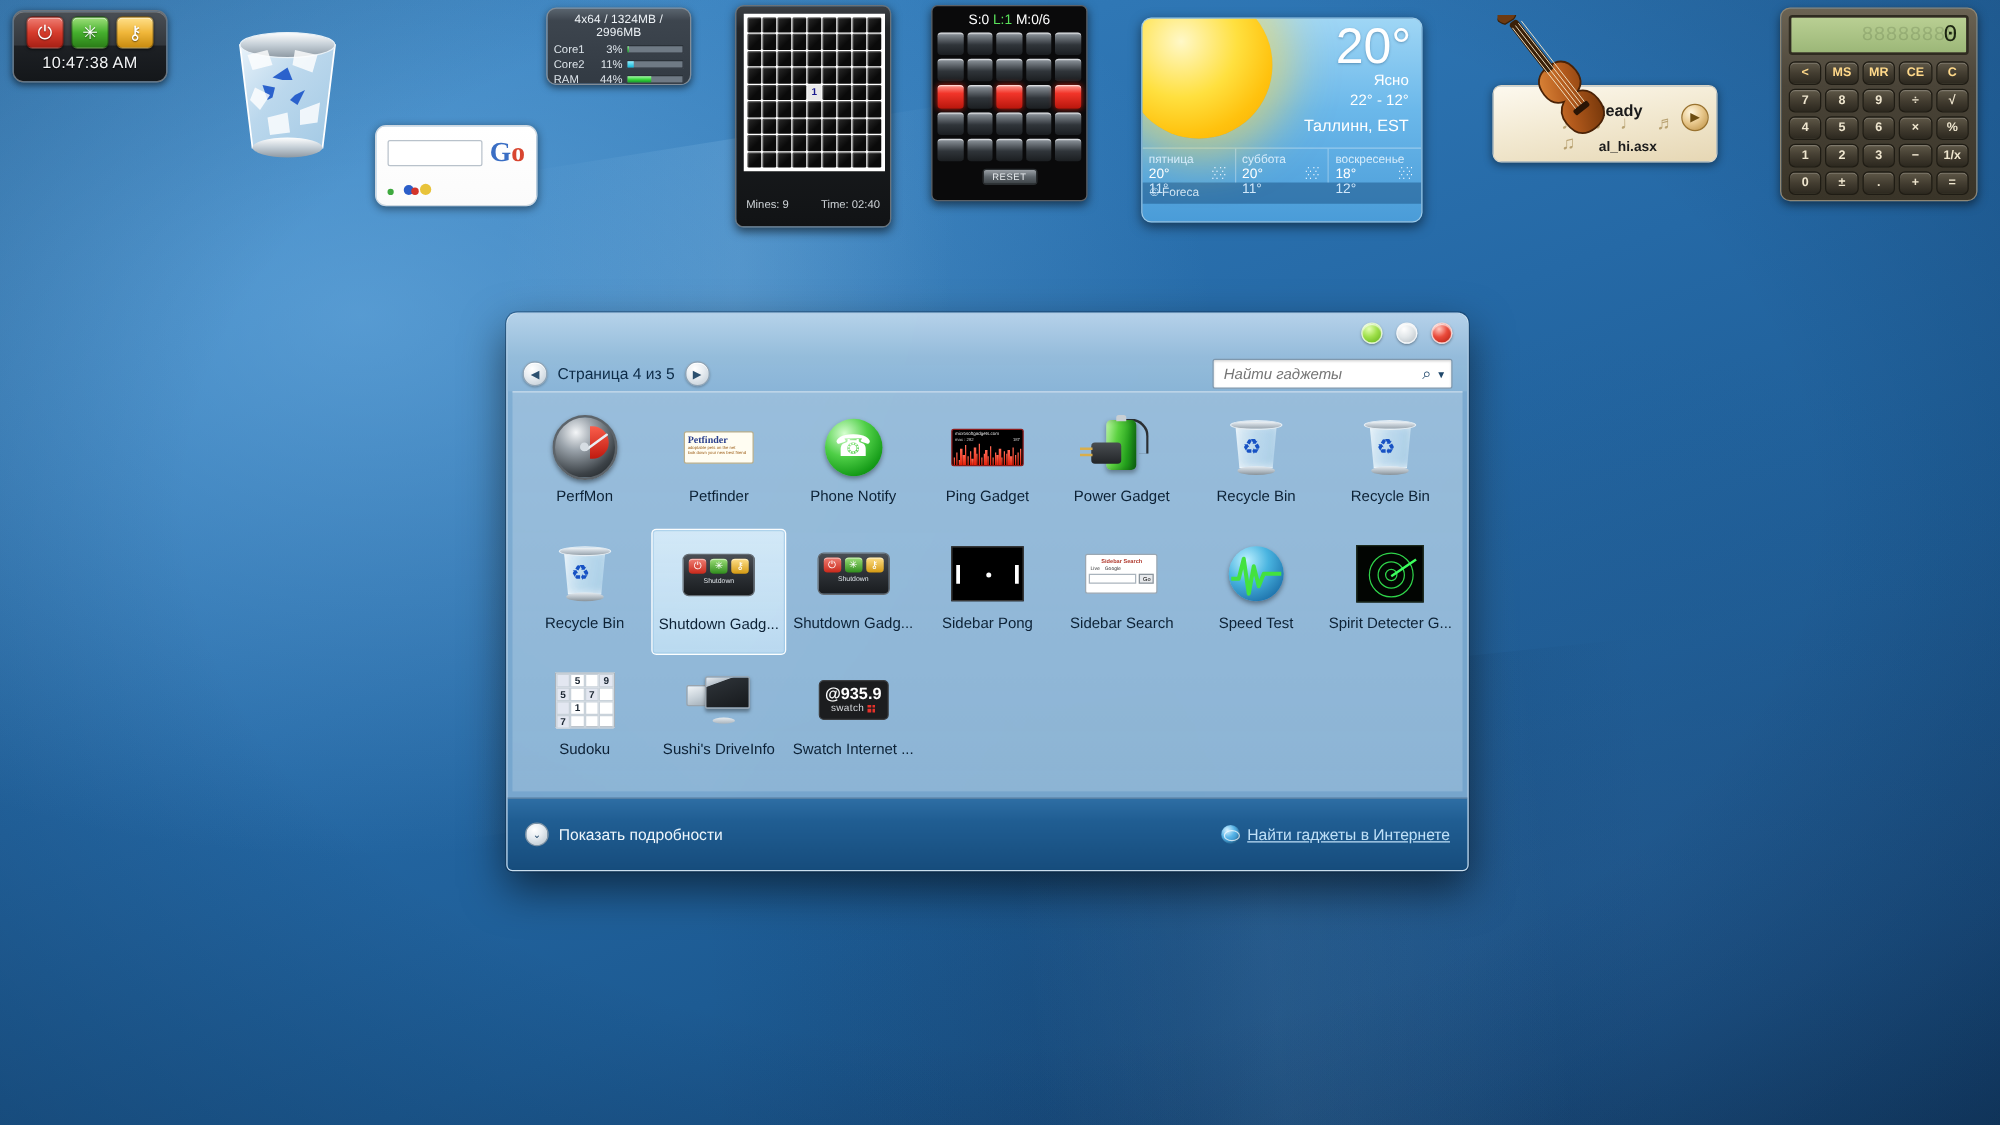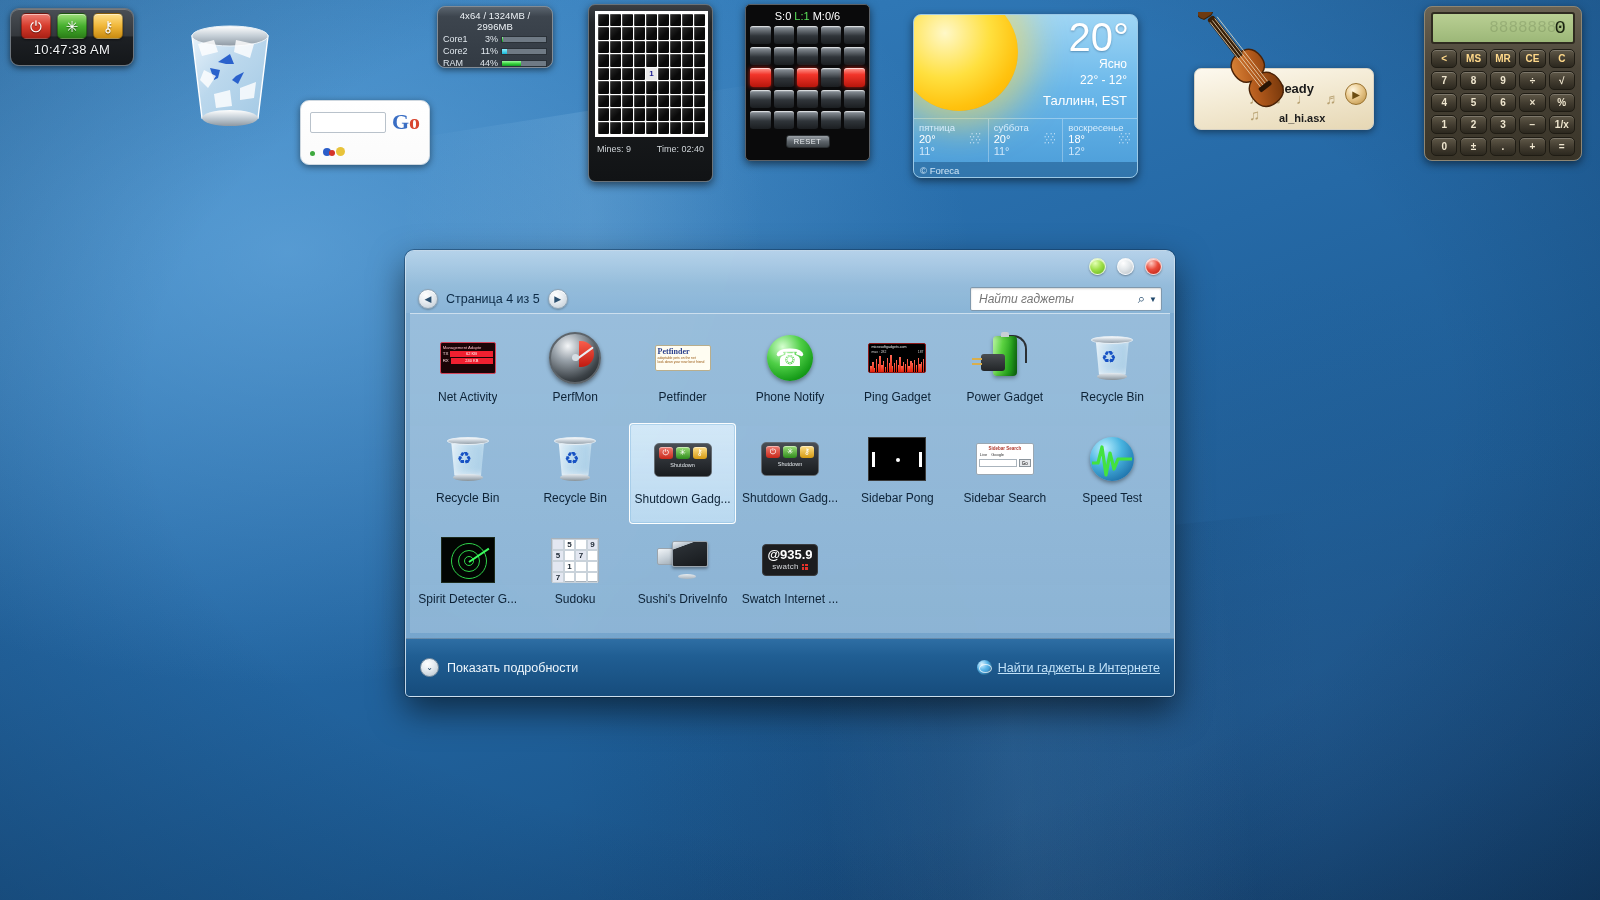--- a/index.html
+++ b/index.html
@@ -76,21 +76,21 @@
 
   
   #mines-gadget { left: 588px; top: 4px; width: 125px; height: 178px;
     background: linear-gradient(180deg,#3b3f44 0%,#222528 10%,#111315 100%);
     border:1px solid #6a7279; border-radius:7px; box-shadow:0 3px 8px rgba(0,0,0,.55); padding:6px; }
   #mines-gadget .ms-board { background:#fff; padding:3px; width:113px; height:126px; }
   #mines-gadget .ms-grid { display:grid; grid-template-columns:repeat(9,1fr); grid-template-rows:repeat(9,1fr); gap:1px; width:100%; height:100%; }
   .ms-cell { background: linear-gradient(135deg,#2b2b2b 0%,#0a0a0a 60%); border-radius:1px;
     box-shadow: inset 1px 1px 0 rgba(255,255,255,.18); }
   .ms-cell.open { background:#e8e8e8; color:#1b1b8f; font-size:8px; font-weight:bold; display:flex; align-items:center; justify-content:center; box-shadow:none; }
-  #mines-gadget .ms-status { display:flex; justify-content:space-between; color:#cfd4d8; font-size:9px; margin-top:7px; padding:0 2px; }
+  #mines-gadget .ms-status { display:flex; justify-content:space-between; color:#cfd4d8; font-size:9px; margin-top:21px; padding:0 2px; }
 
   
   #lights-gadget { left: 745px; top: 4px; width: 125px; height: 157px;
     background:#0a0a0b; border:1px solid #5c6167; border-radius:5px; box-shadow:0 3px 8px rgba(0,0,0,.55); padding:4px; }
   #lights-gadget .lo-head { text-align:center; color:#fff; font-size:11px; margin:1px 0 4px; }
   #lights-gadget .lo-head .lo-l { color:#59e05a; }
   #lights-gadget .lo-grid { display:grid; grid-template-columns:repeat(5,1fr); grid-template-rows:repeat(5,1fr); gap:3px; height:103px; }
   .lo-cell { border-radius:3px; background: linear-gradient(180deg,#c9ced3 0%,#7f868d 12%,#30353a 55%,#1b1e21 100%);
     box-shadow: inset 0 1px 0 rgba(255,255,255,.45); }
   .lo-cell.on { background: linear-gradient(180deg,#ff9e95 0%,#f2352a 35%,#b8160c 100%);
@@ -106,21 +106,21 @@
     background: linear-gradient(180deg,#9fd6f5 0%,#6bb8ea 45%,#4a9cd8 100%); color:#fff; }
   #weather-gadget .wx-top { position:relative; height:103px; }
   #weather-gadget .wx-sun { position:absolute; left:-14px; top:-22px; width:118px; height:118px; border-radius:50%;
     background: radial-gradient(circle at 38% 34%, #fff8c8 0%, #ffe03f 42%, #ffc20e 70%, #f6a800 100%);
     box-shadow: 0 0 34px 16px rgba(255,220,80,.55); }
   #weather-gadget .wx-temp { position:absolute; right:8px; top:2px; font-size:40px; line-height:1; font-weight:300;
     text-shadow:0 1px 2px rgba(0,40,80,.35); }
   #weather-gadget .wx-cond { position:absolute; right:10px; top:42px; font-size:12px; }
   #weather-gadget .wx-hilo { position:absolute; right:10px; top:58px; font-size:12px; }
   #weather-gadget .wx-city { position:absolute; right:10px; top:78px; font-size:13px; }
-  #weather-gadget .wx-days { display:flex; height:44px; border-top:1px solid rgba(255,255,255,.35); }
+  #weather-gadget .wx-days { display:flex; height:28px; border-top:1px solid rgba(255,255,255,.35); }
   #weather-gadget .wx-day { flex:1; padding:3px 5px; position:relative; border-right:1px solid rgba(255,255,255,.3); }
   #weather-gadget .wx-day:last-child { border-right:0; }
   #weather-gadget .wx-dname { font-size:9.5px; color:#d6ecfb; }
   #weather-gadget .wx-dhi { font-size:11px; }
   #weather-gadget .wx-dlo { font-size:11px; color:#cfe7fa; }
   #weather-gadget .wx-rain { position:absolute; right:6px; top:14px; font-size:8px; color:#e9f4ff; letter-spacing:1px; line-height:6px; }
   #weather-gadget .wx-foot { height:17px; background: rgba(20,70,120,.45); display:flex; align-items:center; gap:4px; padding:0 6px;
     font-size:9.5px; color:#cfe5f6; }
 
   
@@ -665,36 +665,20 @@
       <input class="gg-search-input" placeholder="Найти гаджеты" style="">
       <span class="gg-search-icon">⌕</span>
       <span class="gg-search-caret">▼</span>
     </div>
   </div>
 
   <div class="gg-body">
     <div class="gg-grid" id="gg-grid">
         <div class="gg-item">
           <div class="gg-thumb">
-            <div class="th-net">
-      <div class="nt-t">Management Adapte</div>
-      <div class="nt-r">
-                <span>TX</span>
-                <span class="nt-b">62 KB</span>
-              </div>
-      <div class="nt-r">
-                <span>RX</span>
-                <span class="nt-b">240 KB</span>
-              </div>
-            </div>
-          </div>
-      <div class="gg-label">Net Activity</div>
-        </div>
-        <div class="gg-item">
-          <div class="gg-thumb">
             <div class="th-perf">
       <div class="pf-arc"></div>
               <div class="pf-needle"></div>
               <div class="pf-hub"></div>
             </div>
           </div>
       <div class="gg-label">PerfMon</div>
         </div>
         <div class="gg-item">
           <div class="gg-thumb">

